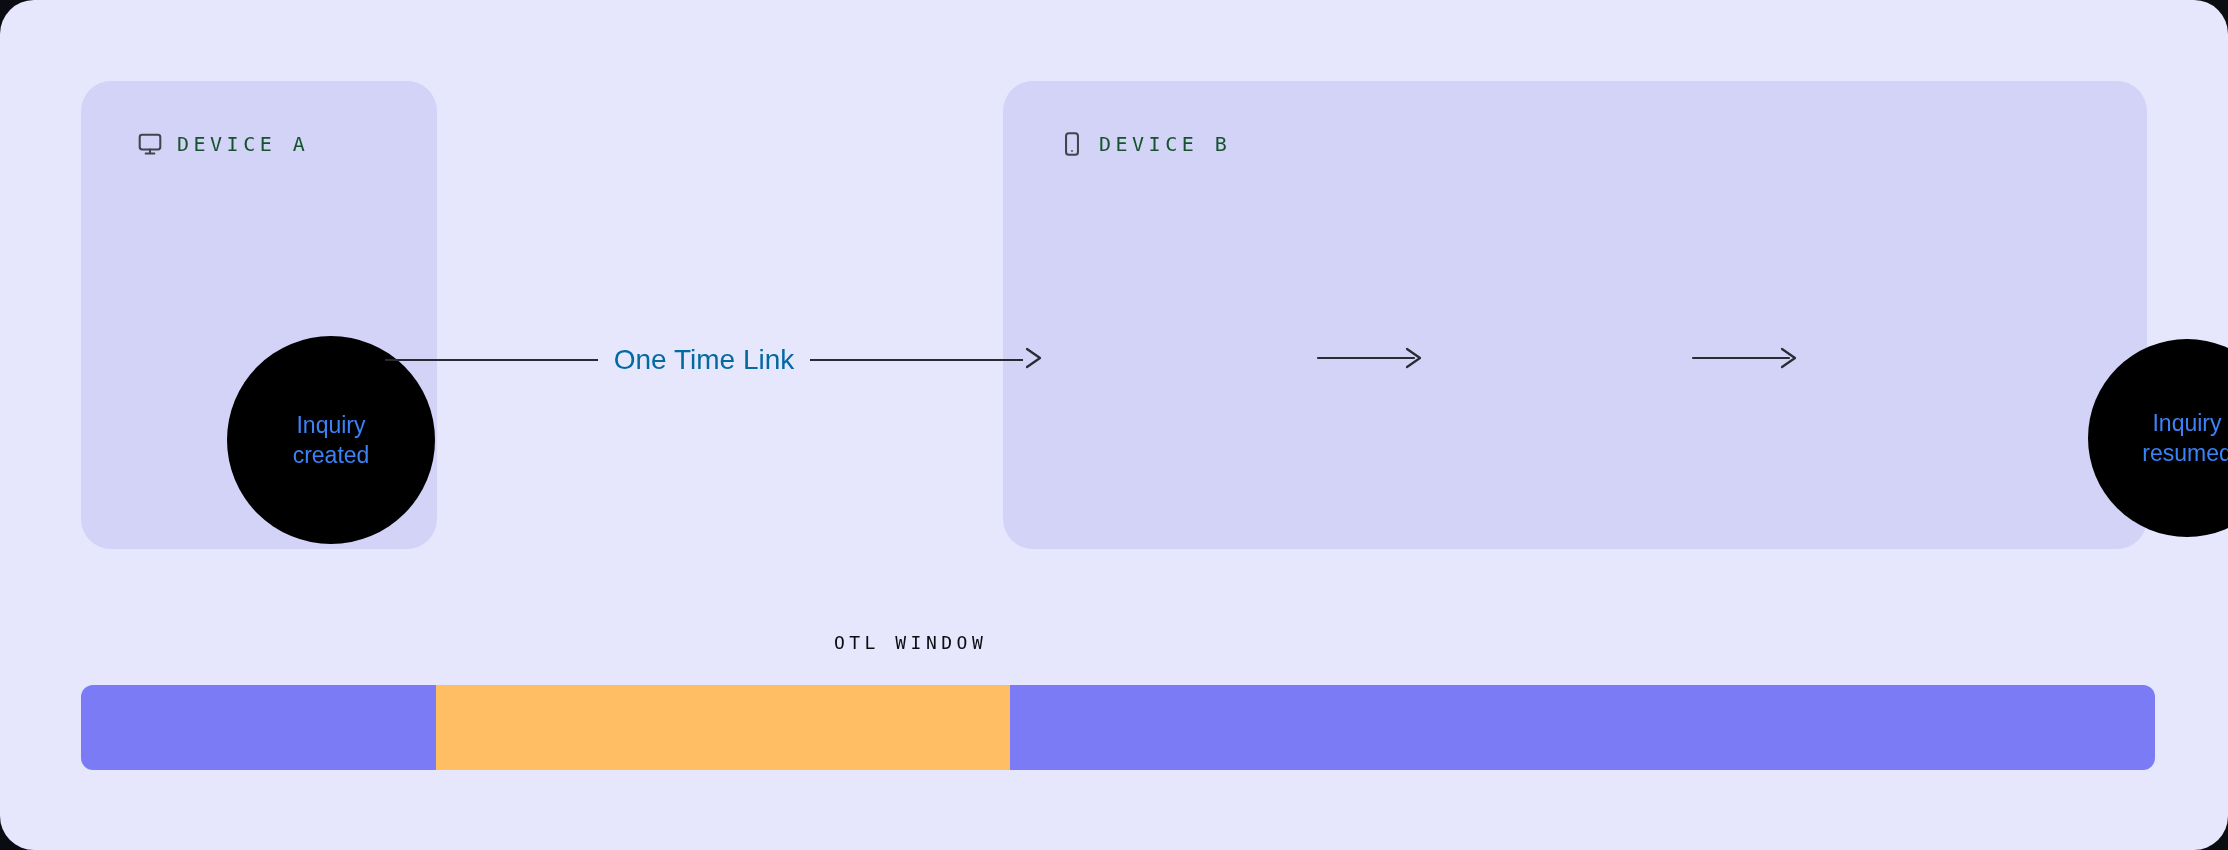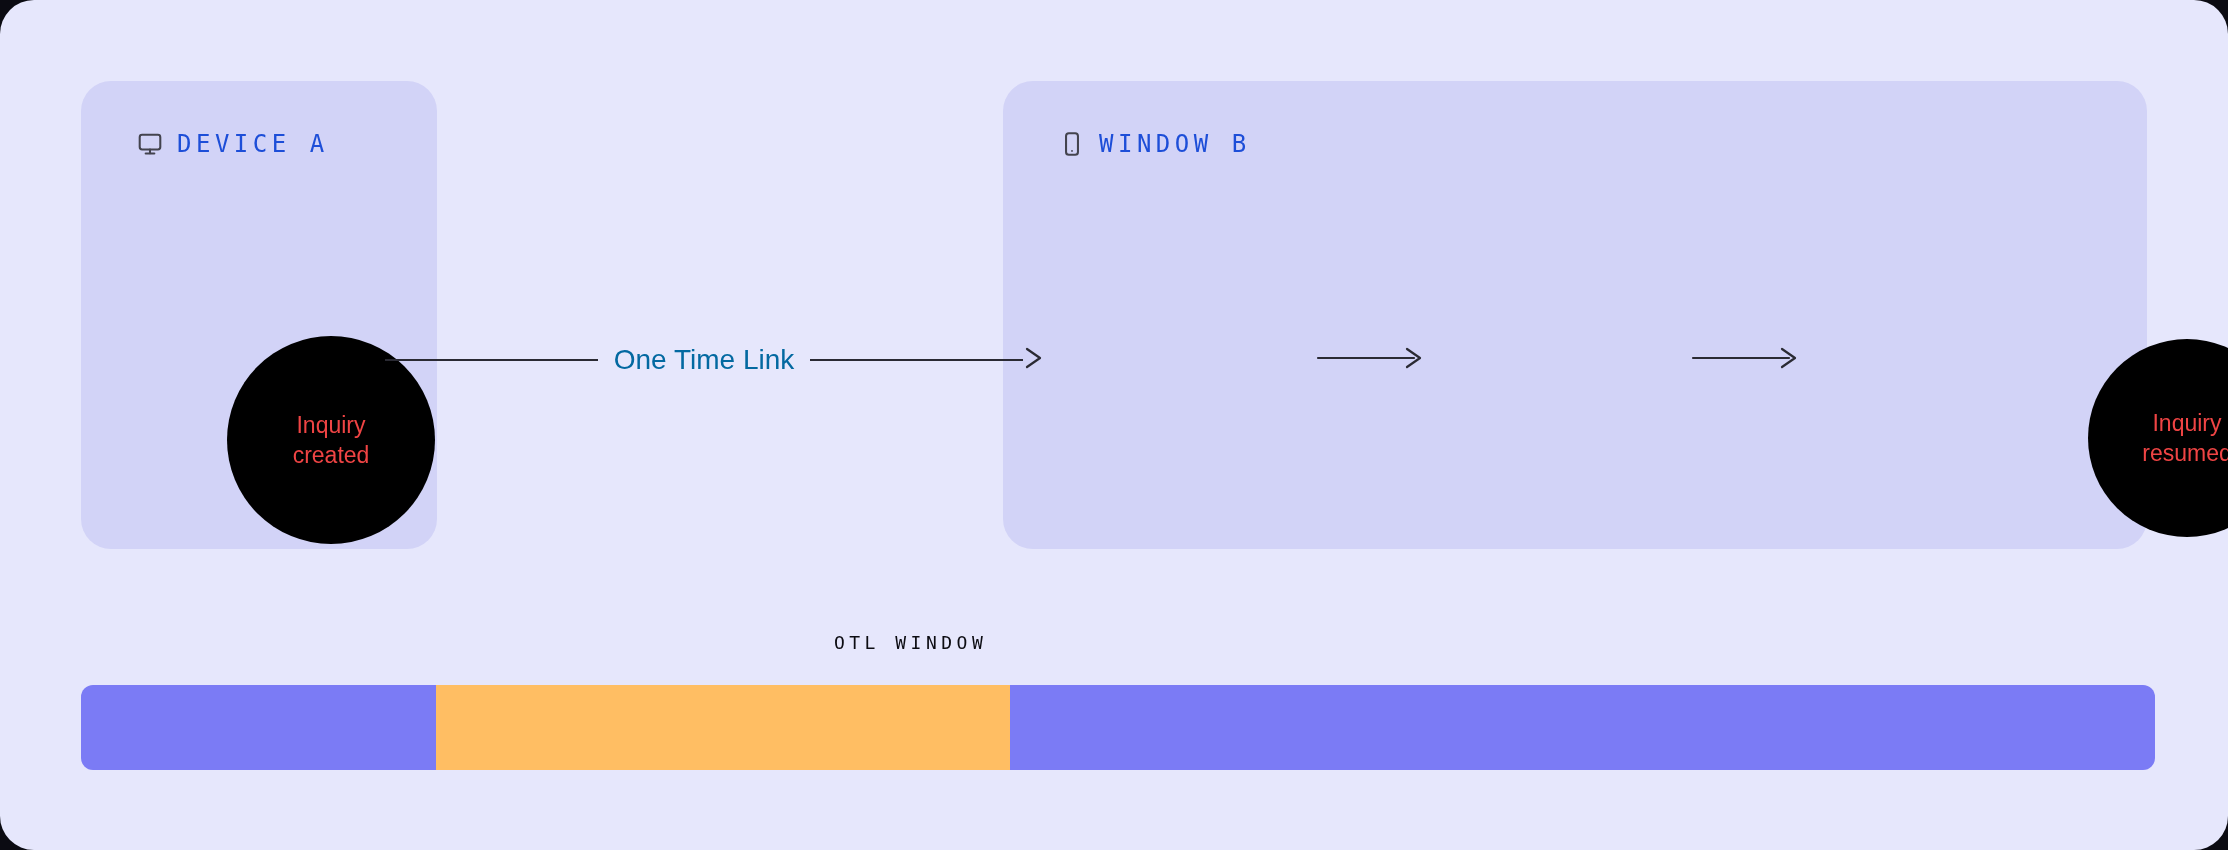--- a/index.html
+++ b/index.html
@@ -12,30 +12,30 @@
   
   .panel{position:absolute;background:#d2d3f7;border-radius:30px;}
   #panel-a{left:81px;top:81px;width:356px;height:468px;}
   #panel-b{left:1003px;top:81px;width:1144px;height:468px;}
 
   .panel-head{position:absolute;top:50px;display:flex;align-items:center;gap:14px;}
   #panel-a .panel-head{left:56px;}
   #panel-b .panel-head{left:56px;}
   .panel-head .label{
       font-family:"DejaVu Sans Mono","Liberation Mono",monospace;
-      font-size:24px;letter-spacing:4.5px;color:#1d4ed8;
+      font-size:20px;letter-spacing:4.5px;color:#14532d;
       white-space:nowrap;line-height:1;}
   .panel-icon{display:block;width:26px;height:26px;flex:0 0 auto;}
 
   
   .node-text{font-size:23px;line-height:1.32;text-align:center;white-space:pre-line;}
 
   .circle{position:absolute;border-radius:50%;background:#000000;
           display:flex;align-items:center;justify-content:center;}
-  .circle .node-text{color:#ef4444;}
+  .circle .node-text{color:#3b82f6;}
   #node-inquiry-created{left:146px;top:255px;width:208px;height:208px;}
   #node-inquiry-resumed{left:1085px;top:258px;width:198px;height:198px;}
 
   
   .arrow{position:absolute;}
   .arrow svg{display:block;overflow:visible;}
 
   #otl-connector{position:absolute;left:385px;top:330px;width:660px;height:60px;
       display:flex;align-items:center;gap:0;}
   #otl-connector .otl-label{font-size:28px;color:#0369a1;white-space:nowrap;padding:0 16px;}
@@ -79,21 +79,21 @@
   </div>
 
   <div class="panel" id="panel-b">
     <div class="panel-head">
       <span>
         <svg class="panel-icon" viewBox="0 0 24 24" fill="none" stroke="#43434e" stroke-width="1.9" stroke-linecap="round" stroke-linejoin="round">
           <rect x="6.5" y="2" width="11" height="20" rx="2.6"></rect>
           <circle cx="12" cy="18.4" r="0.85" fill="#43434e" stroke="none"></circle>
         </svg>
       </span>
-      <span class="label">WINDOW B</span>
+      <span class="label">DEVICE B</span>
     </div>
 
     <div class="circle" id="node-inquiry-resumed">
       <span class="node-text">Inquiry
 resumed</span>
     </div>
 
   </div>
 
   <div id="otl-connector">

